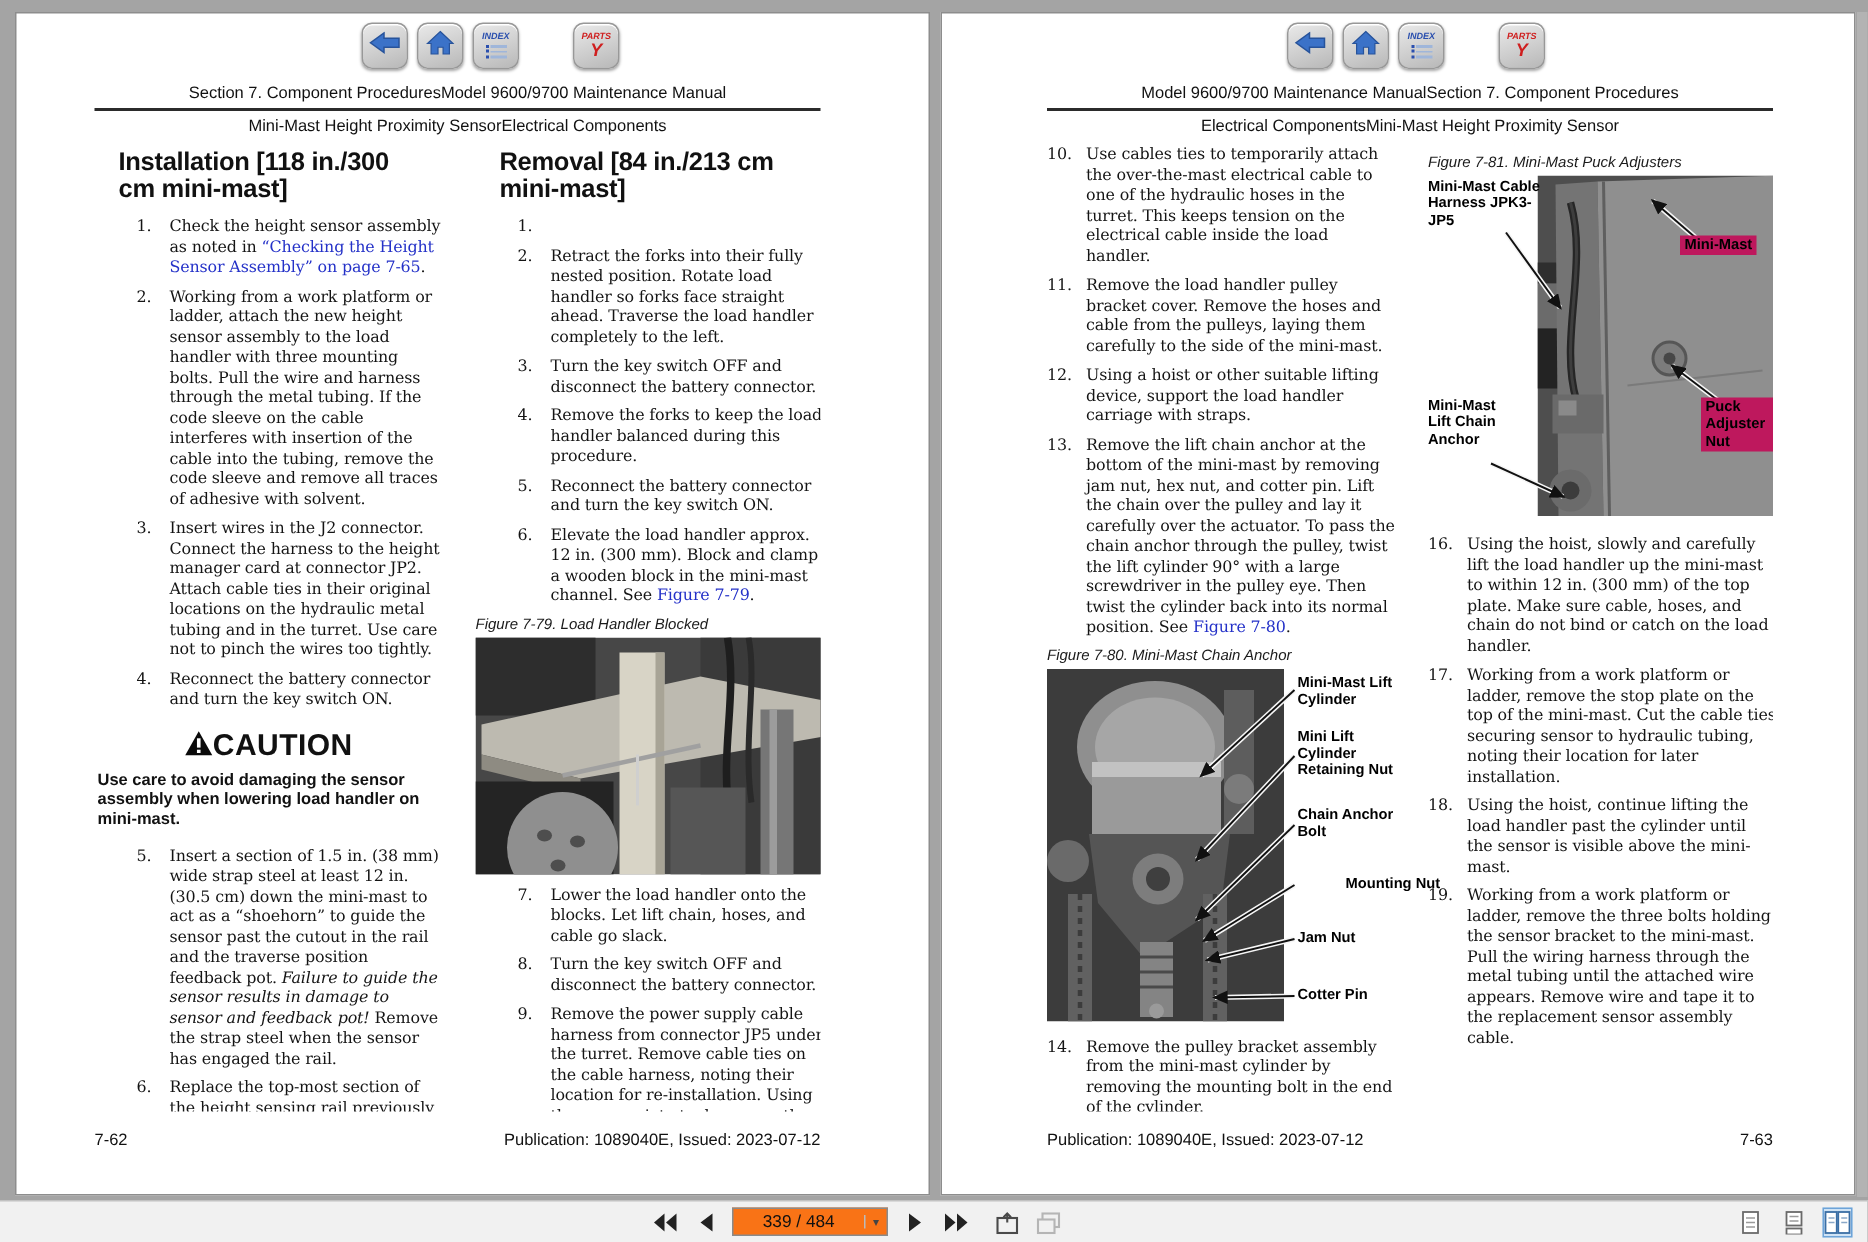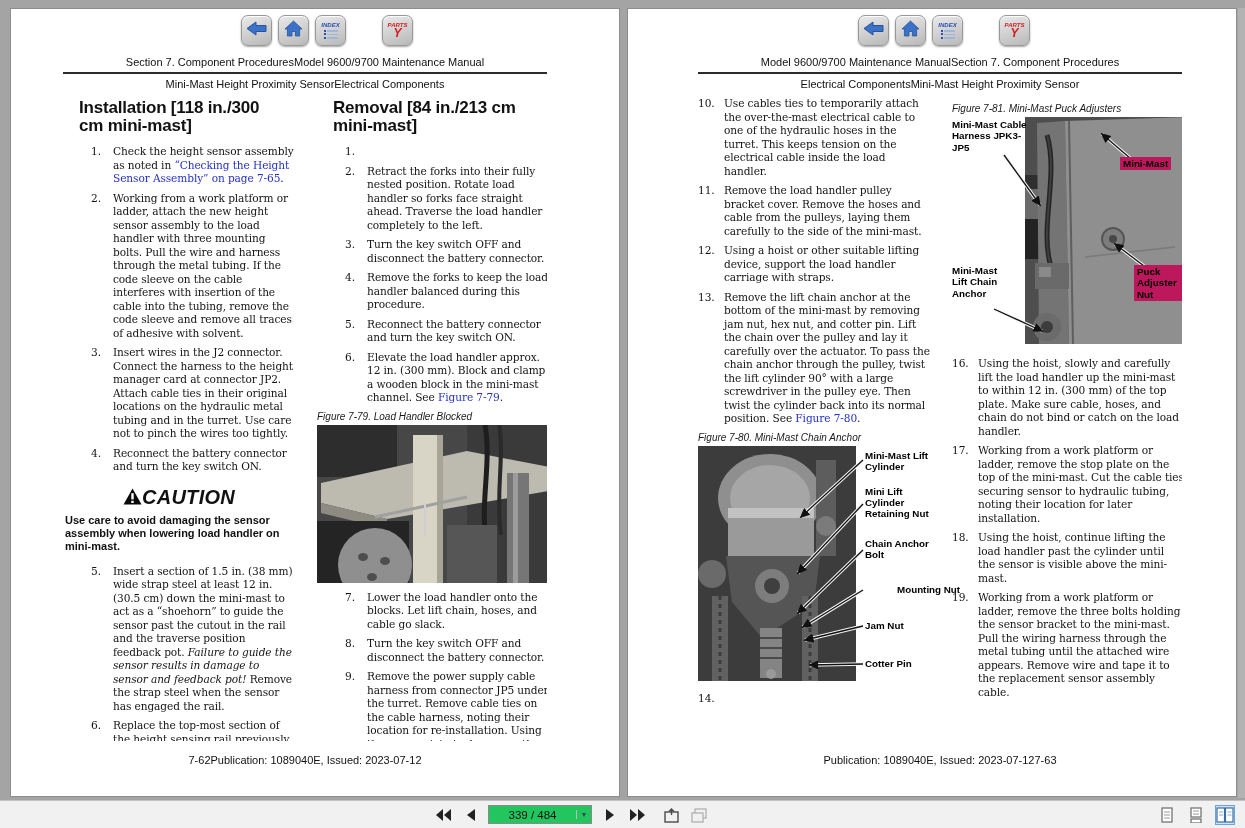--- a/index.html
+++ b/index.html
@@ -42,40 +42,40 @@
       font-size:10.6px;line-height:13.5px;color:#141414;letter-spacing:-.1px;}
   .li .num{flex:none;width:22px;}
   .list.wide .num{width:26px;}
   .li .txt{flex:1;}
   .xref{color:#2431c8;text-decoration:none;}
   em{font-style:italic;}
 
   
   .caution{margin:12px 0 12px;}
   .cap{display:flex;align-items:center;justify-content:center;font-size:20px;font-weight:800;
-       letter-spacing:.3px;margin-bottom:5px;font-style:italic;}
+       letter-spacing:.3px;margin-bottom:5px;}
   .ctext{font-weight:bold;font-size:11px;line-height:13px;margin:0 2px;}
 
   
   .figcap{font-style:italic;font-size:10px;margin:6px 0 3px;color:#1a1a1a;}
   .figwrap{position:relative;margin-bottom:8px;}
   .flab{position:absolute;font-weight:bold;font-size:9.8px;line-height:11.3px;color:#000;}
   .flab.box{background:#be185d;padding:1px 3px;}
   .arrows{position:absolute;left:0;top:0;pointer-events:none;}
 
   
-  .pfoot{position:absolute;bottom:30px;display:flex;justify-content:center;font-size:11px;}
+  .pfoot{position:absolute;bottom:30px;display:flex;justify-content:space-between;font-size:11px;}
   #page-left .pfoot{left:52px;right:72px;} #page-right .pfoot{left:70px;right:54px;}
 
   
   #toolbar{position:absolute;left:0;top:800px;width:1245px;height:28px;background:#f1f1f1;
            border-top:1px solid #c2c2c2;box-sizing:border-box;}
   .tb-nav{position:absolute;left:434px;top:4px;display:flex;align-items:center;gap:9px;}
   .tbtn{width:18px;height:18px;display:flex;align-items:center;justify-content:center;cursor:pointer;}
-  .pagebox{width:104px;height:19px;background:#22c55e;border:1px solid #8a8a8a;display:flex;
+  .pagebox{width:104px;height:19px;background:#f97316;border:1px solid #8a8a8a;display:flex;
            align-items:center;font-size:11.5px;box-sizing:border-box;}
   .pagebox .pval{flex:1;text-align:center;}
   .pagebox .caret{width:14px;border-left:1px solid #bbb;text-align:center;font-size:8px;color:#444;}
   .tb-right{position:absolute;right:10px;top:4px;display:flex;align-items:center;gap:9px;}
   .lay{width:20px;height:20px;display:flex;align-items:center;justify-content:center;
        border:1px solid transparent;box-sizing:border-box;}
   .lay.active{background:#cfe3f5;border:1px solid #6da3d8;}
 </style>
 </head>
 <body>
@@ -374,20 +374,21 @@
         <div class="flab" style="left:167px;top:40px;width:68px;">Mini Lift Cylinder Retaining Nut</div>
         <div class="flab" style="left:167px;top:92px;width:68px;">Chain Anchor Bolt</div>
         <div class="flab" style="left:167px;top:138px;width:72px;padding-left:32px;">Mounting Nut</div>
         <div class="flab" style="left:167px;top:174px;width:68px;">Jam Nut</div>
         <div class="flab" style="left:167px;top:212px;width:68px;">Cotter Pin</div>
       </div>
 
       <div class="list wide">
           <div class="li">
             <span class="num">14.</span>
+            <span class="txt">Remove the pulley bracket assembly from the mini-mast cylinder by removing the mounting bolt in the end of the cylinder.</span>
           </div>
         </div>
     </div>
 
     <div class="col">
       <div class="figcap">Figure 7-81. Mini-Mast Puck Adjusters</div>
       <div class="figwrap" style="width:232px;height:232px;">
         <svg width="161" height="227" style="position:absolute;left:73px;top:0;">
           <rect width="161" height="227" fill="#4e4e4e"></rect>
           <rect x="0" y="58" width="14" height="14" fill="#2e2e2e"></rect>

